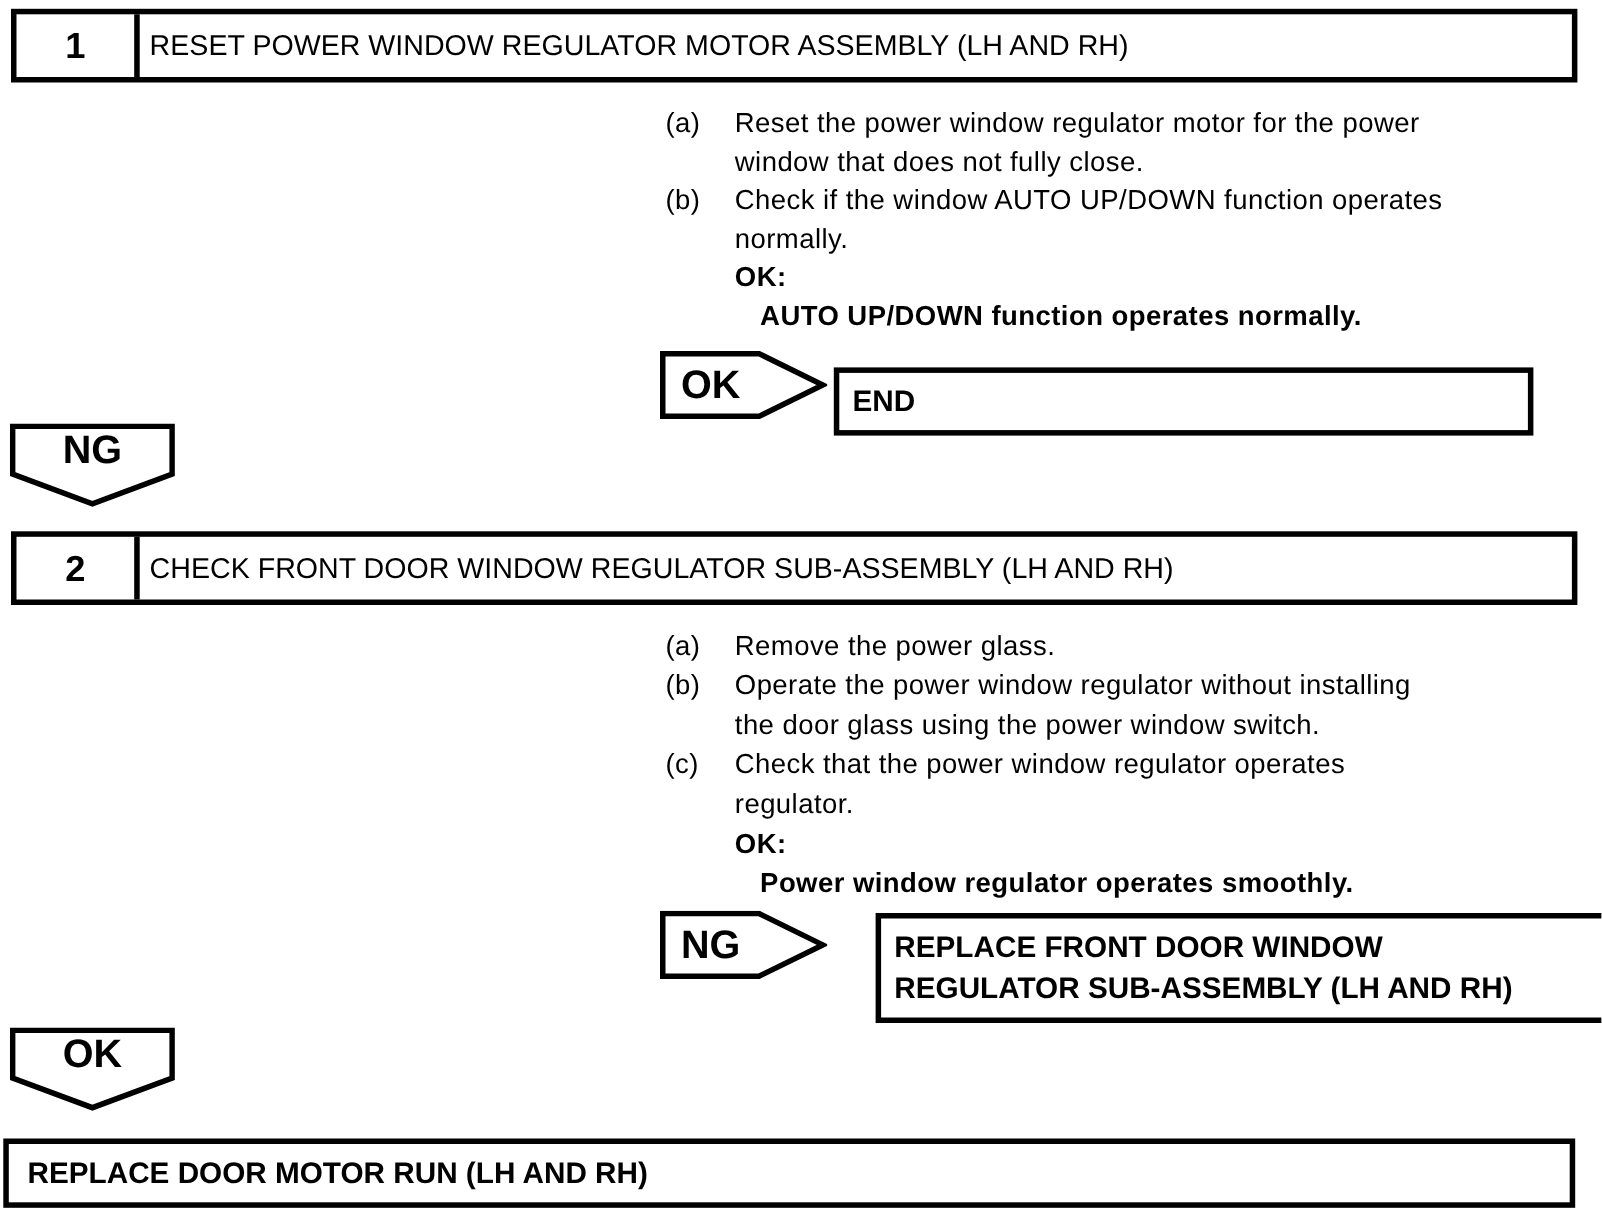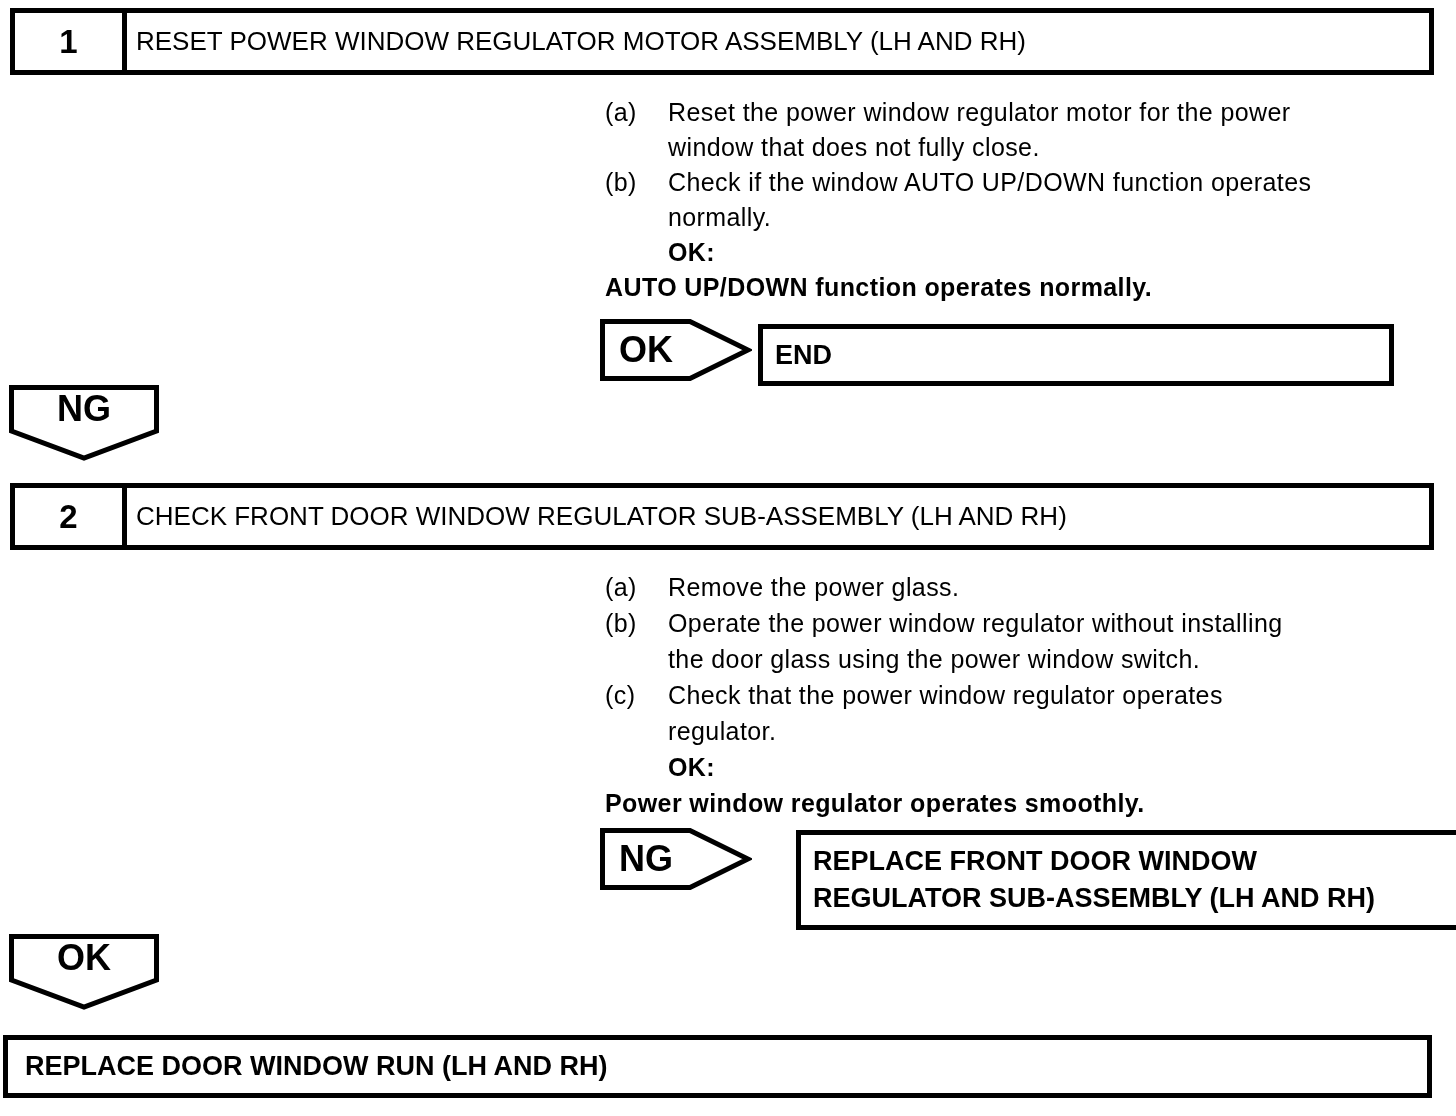--- a/index.html
+++ b/index.html
@@ -22,21 +22,21 @@
   .step-title{
     flex:1;display:flex;align-items:center;padding-left:9px;
     font-weight:normal;font-size:26px;white-space:nowrap;
   }
   
   .body-block{font-size:25px;letter-spacing:0.4px;}
   .sub-row{display:flex;}
   .sub-marker{width:63px;flex:0 0 63px;}
   .line{white-space:nowrap;}
   .ok-label{font-weight:bold;margin-left:63px;}
-  .ok-cond{font-weight:bold;white-space:nowrap;}
+  .ok-cond{font-weight:bold;margin-left:86px;white-space:nowrap;}
   
   .result-box{
     box-sizing:border-box;border:5px solid #000;background:#fff;
     display:flex;flex-direction:column;justify-content:center;
     padding-left:12px;font-weight:bold;font-size:27px;
   }
   .result-box .line{line-height:37px;}
   .final-box{
     box-sizing:border-box;border:5px solid #000;background:#fff;
     display:flex;align-items:center;padding-left:17px;
@@ -77,21 +77,21 @@
     <div class="ok-label">OK:</div>
     <div class="ok-cond">AUTO UP/DOWN function operates normally.</div>
   </div>
 
   <div class="abs" style="left:600px;top:319px;width:152px;height:62px;">
     <svg width="152" height="62" viewBox="0 0 152 62">
       <polygon points="2.5,2.5 90,2.5 148,31 90,59.5 2.5,59.5" fill="#ffffff" stroke="#000000" stroke-width="5"></polygon>
     </svg>
     <div class="shape-label" style="left:0;top:0;width:92px;height:62px;">OK</div>
   </div>
-  <div class="abs result-box" style="left:758px;top:324px;width:636px;height:62px;">
+  <div class="abs result-box" style="left:758px;top:334px;width:636px;height:62px;">
     <div class="line">END</div>
   </div>
 
   <div class="abs" style="left:9px;top:385px;width:150px;height:76px;">
     <svg width="150" height="76" viewBox="0 0 150 76">
       <polygon points="2.5,2.5 147.5,2.5 147.5,46 75,73 2.5,46" fill="#ffffff" stroke="#000000" stroke-width="5"></polygon>
     </svg>
     <div class="shape-label" style="left:0;top:2px;width:150px;height:44px;">NG</div>
   </div>
 
@@ -137,16 +137,16 @@
   </div>
 
   <div class="abs" style="left:9px;top:934px;width:150px;height:76px;">
     <svg width="150" height="76" viewBox="0 0 150 76">
       <polygon points="2.5,2.5 147.5,2.5 147.5,46 75,73 2.5,46" fill="#ffffff" stroke="#000000" stroke-width="5"></polygon>
     </svg>
     <div class="shape-label" style="left:0;top:2px;width:150px;height:44px;">OK</div>
   </div>
 
   <div class="abs final-box" style="left:3px;top:1035px;width:1429px;height:63px;">
-    <span>REPLACE DOOR WINDOW RUN (LH AND RH)</span>
+    <span>REPLACE DOOR MOTOR RUN (LH AND RH)</span>
   </div>
 
 </div>
 
 </body></html>

